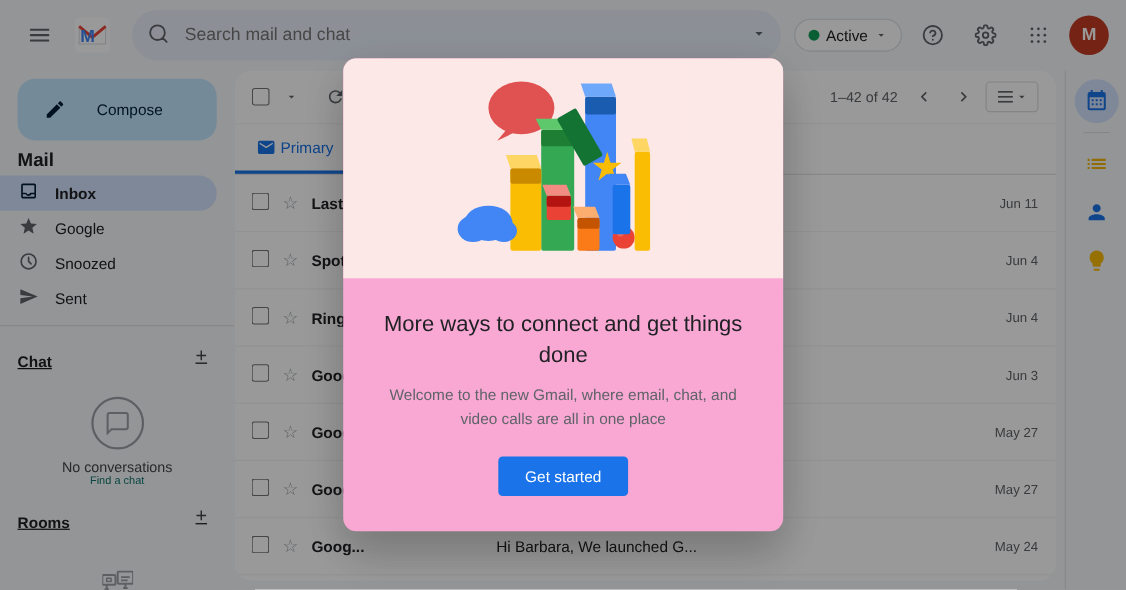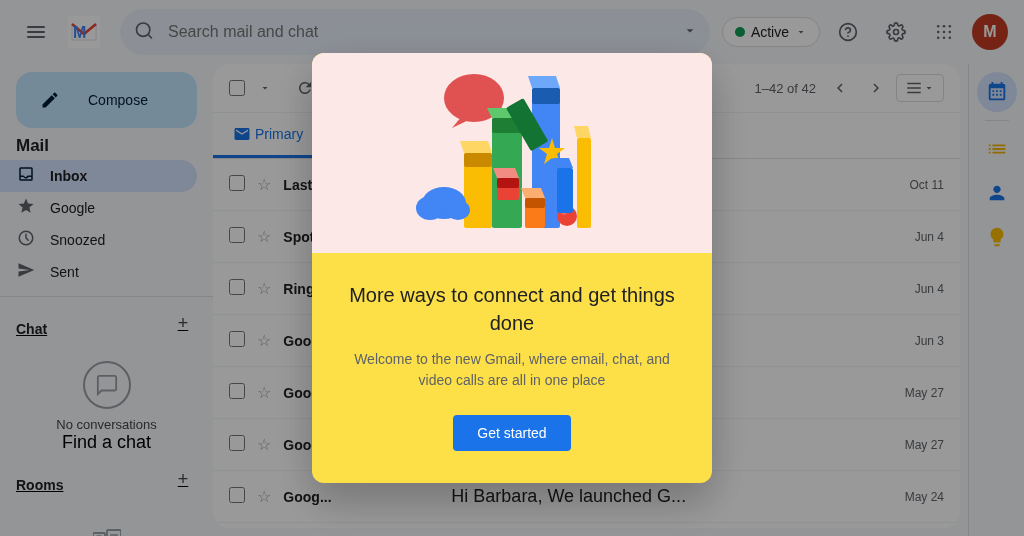--- a/index.html
+++ b/index.html
@@ -36,58 +36,58 @@
 
     .sidebar-divider { border: none; border-top: 1px solid #e0e0e0; margin: 8px 0; }
     
     .sidebar-section-header { display: flex; align-items: flex-end; justify-content: space-between; padding: 4px 16px; cursor: pointer; text-decoration: underline; }
     .sidebar-section-header span { font-size: 14px; font-weight: 600; color: #202124; }
     .sidebar-section-header .add-btn { width: 28px; height: 28px; border-radius: 50%; display: flex; align-items: center; justify-content: center; border: none; background: transparent; cursor: pointer; font-size: 18px; color: #444746; }
 
     .chat-empty { display: flex; flex-direction: column; align-items: center; justify-content: center; padding: 20px 0 8px 0; }
     .chat-empty-icon { width: 48px; height: 48px; border: 2px solid #9aa0a6; border-radius: 50%; display: flex; align-items: center; justify-content: center; color: #9aa0a6; font-size: 22px; margin-bottom: 8px; }
     .chat-empty-text { color: #444746; font-size: 13px; text-align: center; }
-    .chat-empty-link { color: #000000; cursor: pointer; font-size: 18px; text-decoration: none; }
+    .chat-empty-link { color: #0f766e; cursor: pointer; font-size: 10px; text-decoration: none; }
 
     .rooms-empty { display: flex; flex-direction: column; align-items: center; justify-content: center; padding: 20px 0 8px 0; }
     .rooms-empty-icon { width: 48px; height: 48px; display: flex; align-items: center; justify-content: center; color: #9aa0a6; font-size: 24px; margin-bottom: 8px; }
 
     
     .email-panel { flex: 1; background: white; border-radius: 16px; margin: 0 8px 8px 0; overflow: hidden; display: flex; flex-direction: column; }
     .email-panel-top { display: flex; align-items: center; padding: 8px 16px; gap: 8px; border-bottom: 1px solid #f1f3f4; flex-shrink: 0; }
     .email-tabs { display: flex; gap: 0; border-bottom: 1px solid #e0e0e0; flex-shrink: 0; }
     .email-tab { display: flex; align-items: center; gap: 4px; padding: 12px 20px; cursor: pointer; font-size: 14px; color: #444746; border-bottom: 3px solid transparent; position: relative; }
     .email-tab.active { color: #1a73e8; border-bottom-color: #1a73e8; font-weight: 500; }
     .tab-badge { background: #0b57d0; color: white; border-radius: 10px; padding: 1px 6px; font-size: 11px; font-weight: 600; }
     .email-list { flex: 1; overflow-y: auto; }
     .email-row { display: flex; align-items: center; padding: 0 16px; height: 52px; border-bottom: 1px solid #f1f3f4; cursor: pointer; position: relative; }
     .email-row .checkbox { width: 20px; margin-right: 8px; }
     .email-row .star { margin-right: 12px; color: #9aa0a6; font-size: 16px; cursor: pointer; }
     .email-row .sender { width: 160px; font-size: 14px; font-weight: 600; color: #202124; white-space: nowrap; overflow: hidden; text-overflow: ellipsis; flex-shrink: 0; }
-    .email-row .subject-snippet { flex: 1; font-size: 18px; color: #202124; white-space: nowrap; overflow: hidden; text-overflow: ellipsis; padding: 0 8px; }
+    .email-row .subject-snippet { flex: 1; font-size: 14px; color: #202124; white-space: nowrap; overflow: hidden; text-overflow: ellipsis; padding: 0 8px; }
     .email-row .subject { font-weight: 500; color: #202124; }
     .email-row .snippet { color: #5f6368; font-weight: 400; }
     .email-row .date { font-size: 12px; color: #5f6368; white-space: nowrap; flex-shrink: 0; }
     .email-row.unread .sender { font-weight: 700; }
     .email-row.unread .subject { font-weight: 700; }
 
     .pagination { display: flex; align-items: center; gap: 4px; font-size: 13px; color: #5f6368; margin-left: auto; }
     .pagination .page-info { margin-right: 4px; }
     .pagination .nav-btn { width: 32px; height: 32px; border-radius: 50%; display: flex; align-items: center; justify-content: center; background: transparent; border: none; cursor: pointer; color: #444746; }
     .view-btn { display: flex; align-items: center; background: transparent; border: 1px solid #dadce0; border-radius: 4px; padding: 4px 8px; cursor: pointer; font-size: 13px; color: #444746; }
 
     
     .right-sidebar { width: 56px; background: #f6f8fc; display: flex; flex-direction: column; align-items: center; padding: 8px 0; gap: 4px; flex-shrink: 0; border-left: 1px solid #e0e0e0; }
     .right-sidebar-icon { width: 40px; height: 40px; border-radius: 50%; display: flex; align-items: center; justify-content: center; cursor: pointer; font-size: 20px; color: #444746; position: relative; }
     .right-sidebar-icon.active { background: #d3e3fd; color: #1a73e8; }
     .right-sidebar-divider { width: 24px; border-top: 1px solid #e0e0e0; margin: 4px 0; }
 
     
     .overlay { position: absolute; top: 0; left: 0; width: 100%; height: 100%; background: rgba(0,0,0,0.4); display: flex; align-items: center; justify-content: center; z-index: 100; }
-    .modal { background: #fde047; border-radius: 12px; width: 400px; overflow: hidden; box-shadow: 0 24px 38px rgba(0,0,0,0.14), 0 9px 46px rgba(0,0,0,0.12); display: flex; flex-direction: column; align-items: center; }
+    .modal { background: #f9a8d4; border-radius: 12px; width: 400px; overflow: hidden; box-shadow: 0 24px 38px rgba(0,0,0,0.14), 0 9px 46px rgba(0,0,0,0.12); display: flex; flex-direction: column; align-items: center; }
     .modal-illustration { width: 100%; height: 200px; background: #fce8e6; display: flex; align-items: center; justify-content: center; overflow: hidden; }
     .modal-body { padding: 28px 32px 32px; text-align: center; }
     .modal-title { font-size: 20px; font-weight: 500; color: #202124; margin-bottom: 12px; line-height: 1.4; }
     .modal-subtitle { font-size: 14px; color: #5f6368; line-height: 1.5; margin-bottom: 24px; }
     .modal-btn { background: #1a73e8; color: white; border: none; border-radius: 4px; padding: 10px 24px; font-size: 14px; font-weight: 500; cursor: pointer; }
 
     
     .blocks-svg { width: 220px; height: 190px; }
 
     input[type="checkbox"] { width: 16px; height: 16px; cursor: pointer; }
@@ -324,21 +324,21 @@
           <span class="tab-badge">5 new</span>
         </div>
       </div>
 
       <div class="email-list">
         <div class="email-row unread">
           <div class="checkbox"><input type="checkbox" style=""></div>
           <span class="star">☆</span>
           <span class="sender">LastF...</span>
           <span class="subject-snippet"><span class="subject">ance!</span><span class="snippet"> - We're upping our ga...</span></span>
-          <span class="date">Oct 11</span>
+          <span class="date">Jun 11</span>
         </div>
         <div class="email-row">
           <div class="checkbox"><input type="checkbox" style=""></div>
           <span class="star">☆</span>
           <span class="sender">Spotif...</span>
           <span class="subject-snippet"><span class="subject">e.</span><span class="snippet"> - Your songs, on-deman...</span></span>
           <span class="date">Jun 4</span>
         </div>
         <div class="email-row">
           <div class="checkbox"><input type="checkbox" style=""></div>

